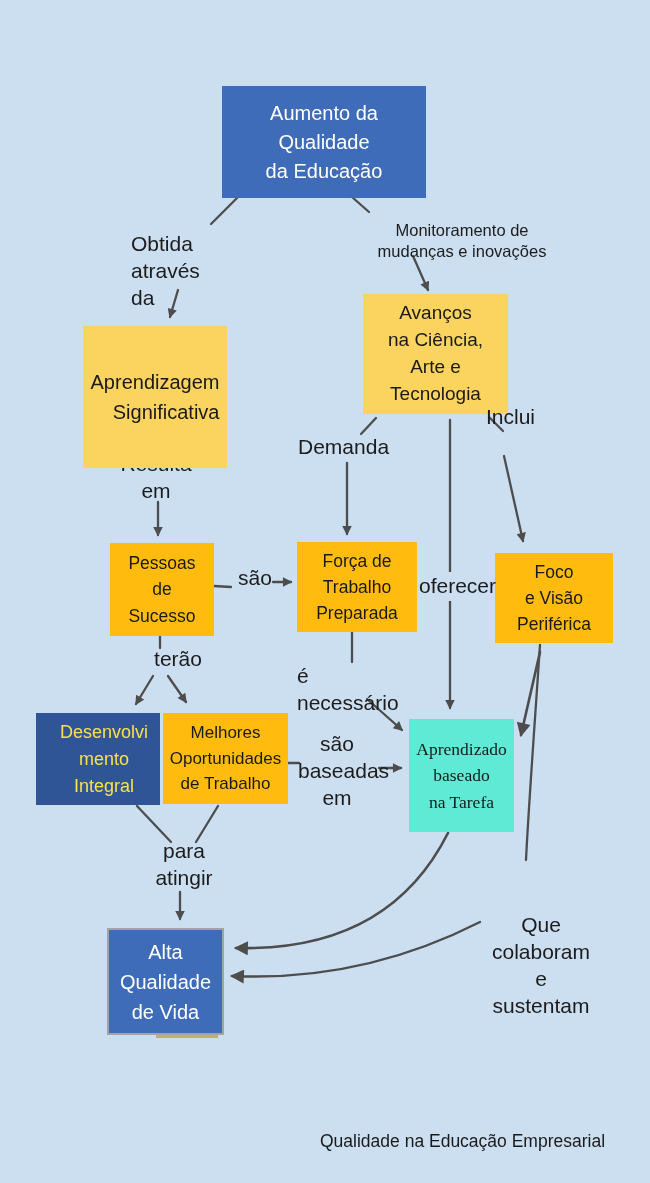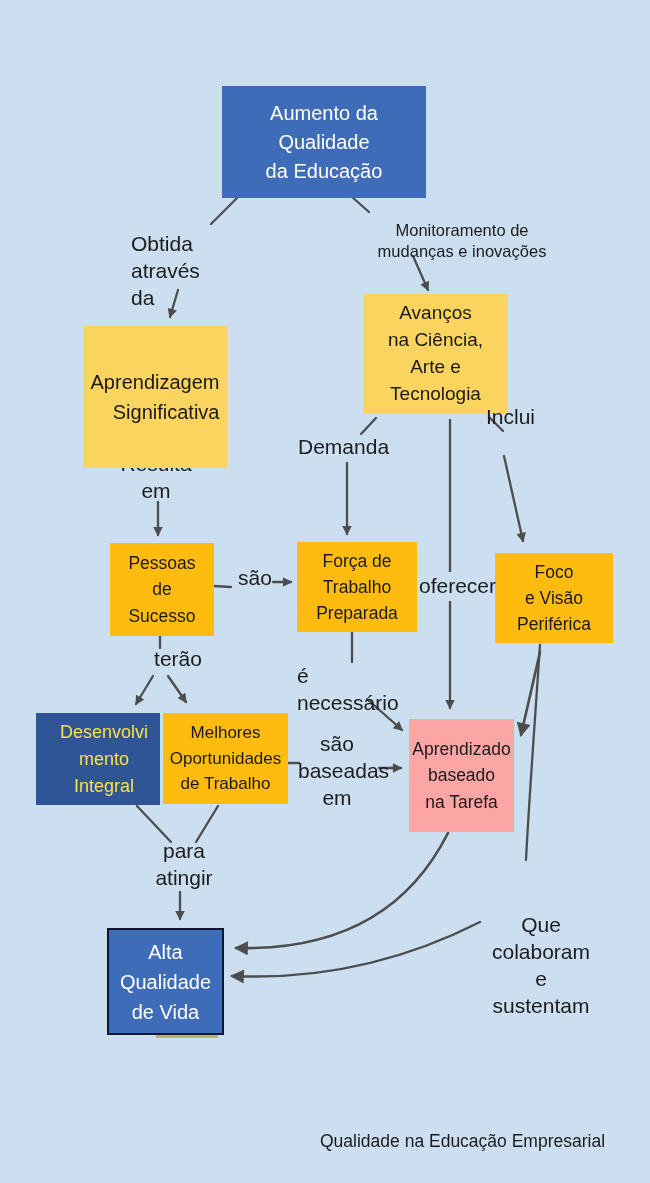--- a/index.html
+++ b/index.html
@@ -16,21 +16,21 @@
     position:absolute;
     display:flex;align-items:center;justify-content:center;
     text-align:center;
     white-space:pre-line;
     z-index:2;
     box-sizing:border-box;
   }
   .node.blue{background:#3F6CB9;color:#ffffff;}
   .node.darkblue{background:#2F5597;color:#fde047;padding-left:12px;}
   .node.yellow{background:#FAD45F;color:#1a1a1a;}
-  .node.paleyellow{background:#fca5a5;color:#1a1a1a;}
+  .node.paleyellow{background:#5eead4;color:#1a1a1a;font-family:Liberation Serif, serif;}
   .node.orange{background:#FFBB0E;color:#1a1a1a;}
   .elabel{
     position:absolute;
     text-align:center;
     white-space:pre-line;
     z-index:3;
     font-size:21px;
     line-height:1.28;
     color:#1c1c1c;
   }
@@ -46,21 +46,21 @@
   
   .n-aumento{left:222px;top:86px;width:204px;height:112px;font-size:20px;line-height:1.45;}
   .n-aprendizagem{left:83px;top:326px;width:144px;height:142px;font-size:20px;line-height:1.5;text-align:right;}
   .n-avancos{left:363px;top:294px;width:145px;height:120px;font-size:19px;line-height:1.42;}
   .n-pessoas{left:110px;top:543px;width:104px;height:93px;font-size:17.5px;line-height:1.5;}
   .n-forca{left:297px;top:542px;width:120px;height:90px;font-size:17.5px;line-height:1.5;}
   .n-foco{left:495px;top:553px;width:118px;height:90px;font-size:17.5px;line-height:1.5;}
   .n-desenvolvimento{left:36px;top:713px;width:124px;height:92px;font-size:18px;line-height:1.5;}
   .n-melhores{left:163px;top:713px;width:125px;height:91px;font-size:17px;line-height:1.5;}
   .n-aprendizado{left:409px;top:719px;width:105px;height:113px;font-size:17.5px;line-height:1.5;}
-  .n-alta{left:107px;top:928px;width:117px;height:107px;font-size:20px;line-height:1.5;border:2px solid #0f172a;}
+  .n-alta{left:107px;top:928px;width:117px;height:107px;font-size:20px;line-height:1.5;border:2px solid #a3a3a3;}
 
   
   .l-obtida{left:131px;top:231px;width:95px;text-align:left;}
   .l-monitoramento{left:369px;top:220px;width:186px;font-size:16.5px;}
   .l-resulta{left:120px;top:451px;width:72px;}
   .l-demanda{left:298px;top:434px;width:84px;text-align:left;}
   .l-inclui{left:486px;top:404px;width:48px;text-align:left;}
   .l-sao1{left:236px;top:565px;width:38px;}
   .l-oferecer{left:417px;top:572px;width:70px;}
   .l-terao{left:152px;top:646px;width:52px;}

